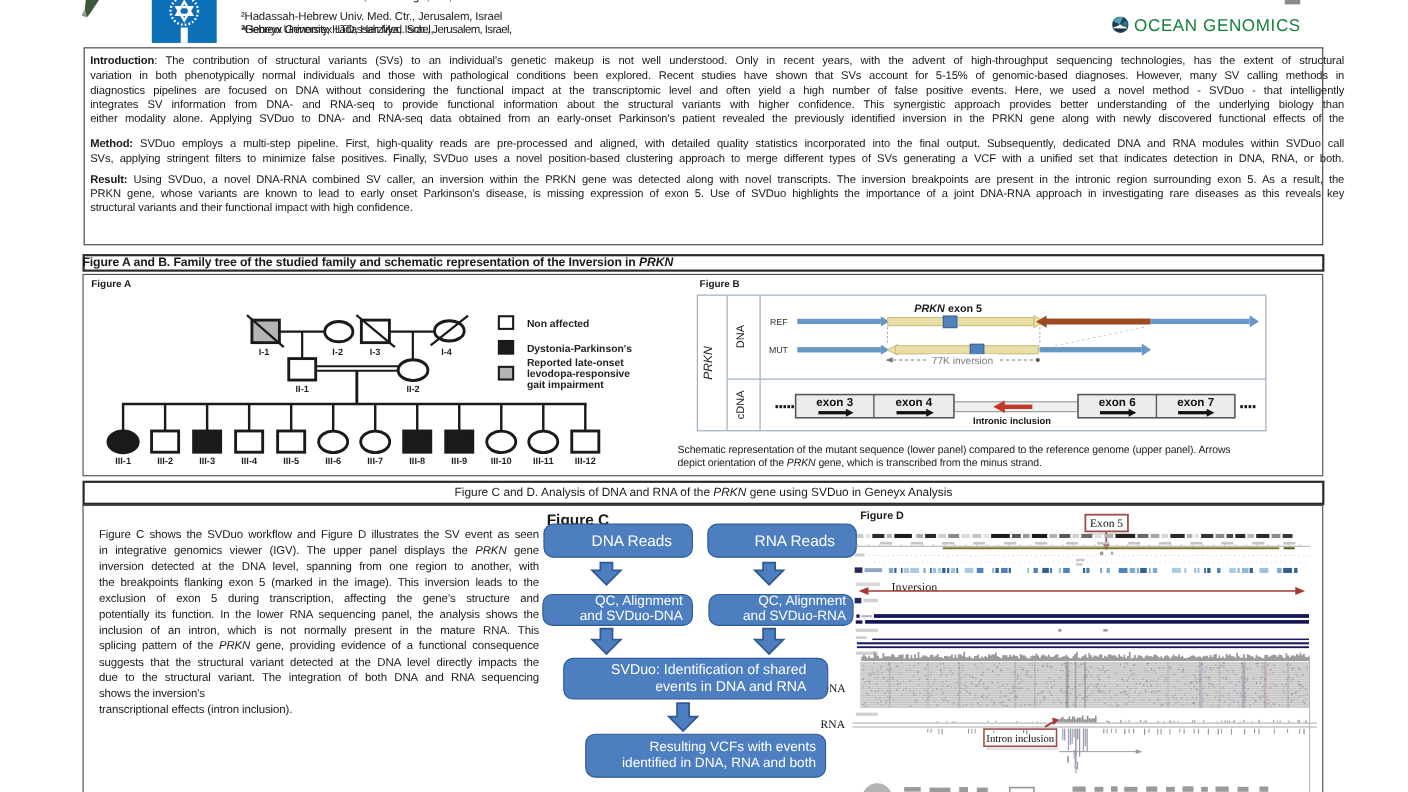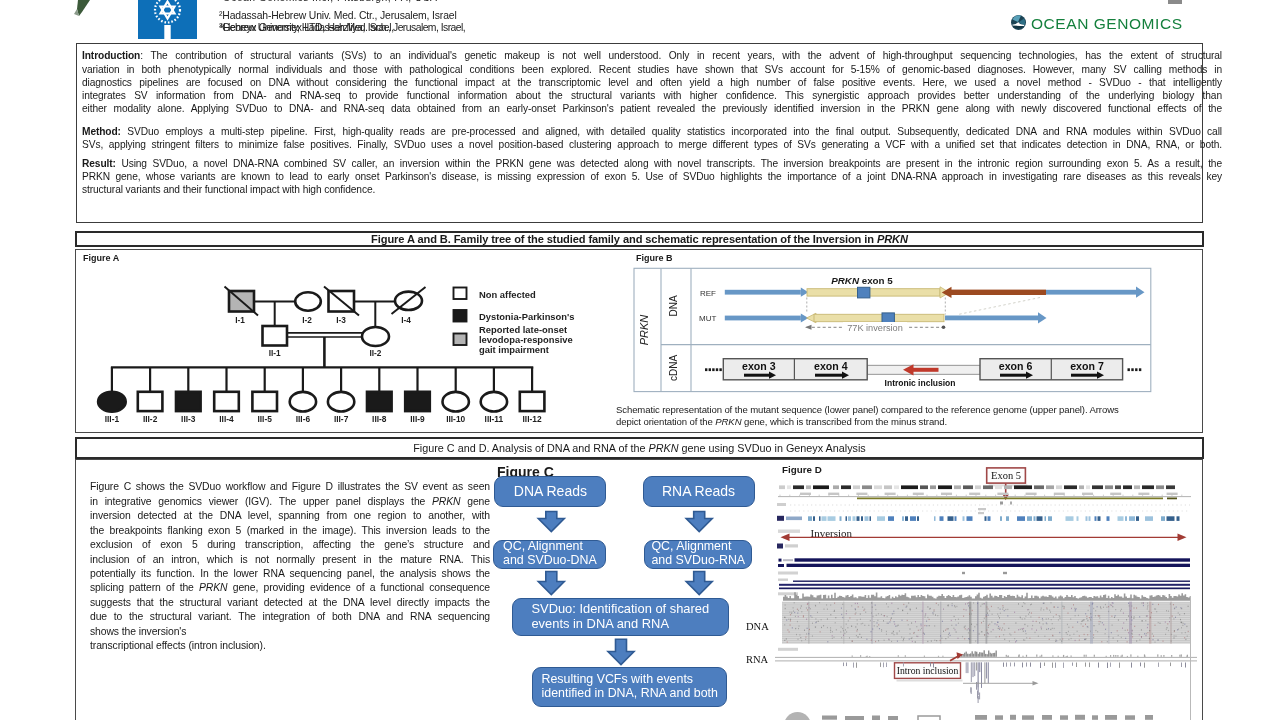--- a/index.html
+++ b/index.html
@@ -2,21 +2,21 @@
 <html><head><meta charset="utf-8">
 <style>
 html,body{margin:0;padding:0;background:#ffffff;}
 body{width:1280px;height:720px;position:relative;overflow:hidden;
  font-family:"Liberation Sans",sans-serif;color:#1a1a1a;}
 .abs{position:absolute;}
 .jline{text-align:justify;text-align-last:justify;white-space:normal;}
 .box{position:absolute;border:1.5px solid #3c3c3c;background:transparent;}
 .hdrbox{position:absolute;border:2px solid #2a2a2a;}
 .fcbox{position:absolute;background:#4d7ebf;border:1.9px solid #2f5a93;border-radius:9px;
- color:#fff;display:flex;align-items:center;justify-content:center;text-align:left;line-height:1.12;}
+ color:#fff;display:flex;align-items:center;justify-content:center;text-align:right;line-height:1.12;padding-left:24px;}
 </style></head>
 <body>
 <svg class="abs" style="left:70px;top:0" width="30" height="20" viewBox="0 0 30 20">
     <polygon points="8,0 20,0 12,12 9,16 7,9" fill="#3c5a3a"></polygon>
     <polygon points="7,9 9,16 4,14" fill="#8a9a8a"></polygon>
   </svg>
 <div class="abs" style="left:138px;top:0;width:59px;height:39px;background:#0d6fb8"></div>
 <svg class="abs" style="left:138px;top:0" width="59" height="39" viewBox="0 0 59 39">
     <circle cx="29.5" cy="10" r="12.5" fill="none" stroke="#ffffff" stroke-width="2.2" stroke-dasharray="1.6,1.9"></circle>
     <path d="M29.5 1.5 L36.5 13.5 L22.5 13.5 Z" fill="none" stroke="#fff" stroke-width="2.2"></path>
@@ -45,21 +45,21 @@
     <div class="jline">either modality alone. Applying SVDuo to DNA- and RNA-seq data obtained from an early-onset Parkinson's patient revealed the previously identified inversion in the PRKN gene along with newly discovered functional effects of the</div>
     <div style="height:9.5px"></div>
     <div class="jline"><b>Method:</b> SVDuo employs a multi-step pipeline. First, high-quality reads are pre-processed and aligned, with detailed quality statistics incorporated into the final output. Subsequently, dedicated DNA and RNA modules within SVDuo call</div>
     <div class="jline">SVs, applying stringent filters to minimize false positives. Finally, SVDuo uses a novel position-based clustering approach to merge different types of SVs generating a VCF with a unified set that indicates detection in DNA, RNA, or both.</div>
     <div style="height:6.0px"></div>
     <div class="jline"><b>Result:</b> Using SVDuo, a novel DNA-RNA combined SV caller, an inversion within the PRKN gene was detected along with novel transcripts. The inversion breakpoints are present in the intronic region surrounding exon 5. As a result, the</div>
     <div class="jline">PRKN gene, whose variants are known to lead to early onset Parkinson's disease, is missing expression of exon 5. Use of SVDuo highlights the importance of a joint DNA-RNA approach in investigating rare diseases as this reveals key</div>
     <div class="">structural variants and their functional impact with high confidence.</div>
   </div>
 <div class="hdrbox" style="left:75px;top:231px;width:1125px;height:11.5px"></div>
-<div class="abs" style="left:75px;top:233px;width:1129px;text-align:center;font-weight:bold;font-size:11.1px;letter-spacing:-0.1px">Figure A and B. Family tree of the studied family and schematic representation of the Inversion in <i>PRKN</i></div>
+<div class="abs" style="left:75px;top:233px;width:1129px;text-align:left;font-weight:bold;font-size:11.1px;letter-spacing:-0.1px">Figure A and B. Family tree of the studied family and schematic representation of the Inversion in <i>PRKN</i></div>
 <div class="box" style="left:75px;top:248.5px;width:1126px;height:182.5px;border-color:#4a4a4a"></div>
 <div class="abs" style="left:83px;top:253px;font-weight:bold;font-size:9px">Figure A</div>
 <div class="abs" style="left:636px;top:253px;font-weight:bold;font-size:9px">Figure B</div>
 <svg class="abs" style="left:75px;top:249px" width="560" height="180" viewBox="75 249 560 180">
     <rect x="229" y="291" width="25" height="20.5" fill="#b4b4b4" stroke="#1a1a1a" stroke-width="2.6"></rect>
     <line x1="224.5" y1="286.5" x2="258" y2="315.5" stroke="#1a1a1a" stroke-width="2"></line>
     <ellipse cx="308" cy="301.5" rx="12.8" ry="9.2" fill="#fff" stroke="#1a1a1a" stroke-width="2.6"></ellipse>
     <line x1="254" y1="301.5" x2="295.2" y2="301.5" stroke="#1a1a1a" stroke-width="2"></line>
     <line x1="274.7" y1="301.5" x2="274.7" y2="326" stroke="#1a1a1a" stroke-width="2"></line>
     <rect x="328.5" y="291" width="25.5" height="20.5" fill="#fff" stroke="#1a1a1a" stroke-width="2.6"></rect>
@@ -195,22 +195,22 @@
 <div class="abs" style="left:75px;top:441.5px;width:1129px;text-align:center;font-weight:normal;font-size:10.8px">Figure C and D. Analysis of DNA and RNA of the <i>PRKN</i> gene using SVDuo in Geneyx Analysis</div>
 <div class="abs" style="left:75px;top:458.5px;width:1126px;height:262px;border:1.5px solid #4a4a4a;border-bottom:none"></div>
 <div class="abs" style="left:497px;top:464px;font-weight:bold;font-size:14px">Figure C</div>
 <div class="abs" style="left:782px;top:463.8px;font-weight:bold;font-size:9.8px">Figure D</div>
 <div class="abs" style="left:90px;top:480.4px;width:400px;font-size:10.4px;line-height:14.42px;letter-spacing:-0.1px;color:#191919">
     <div class="jline">Figure C shows the SVDuo workflow and Figure D illustrates the SV event as seen</div>
     <div class="jline">in integrative genomics viewer (IGV). The upper panel displays the <i>PRKN</i> gene</div>
     <div class="jline">inversion detected at the DNA level, spanning from one region to another, with</div>
     <div class="jline">the breakpoints flanking exon 5 (marked in the image). This inversion leads to the</div>
     <div class="jline">exclusion of exon 5 during transcription, affecting the gene’s structure and</div>
+    <div class="jline">potentially its function. In the lower RNA sequencing panel, the analysis shows the</div>
     <div class="jline">inclusion of an intron, which is not normally present in the mature RNA. This</div>
-    <div class="jline">potentially its function. In the lower RNA sequencing panel, the analysis shows the</div>
     <div class="jline">splicing pattern of the <i>PRKN</i> gene, providing evidence of a functional consequence</div>
     <div class="jline">suggests that the structural variant detected at the DNA level directly impacts the</div>
     <div class="jline">due to the structural variant. The integration of both DNA and RNA sequencing</div>
     <div class="">shows the inversion's</div>
     <div class="">transcriptional effects (intron inclusion).</div>
   </div>
 <div class="abs" style="left:746px;top:620.5px;font-family:'Liberation Serif',serif;font-size:10.5px;color:#111">DNA</div>
 <div class="abs" style="left:746px;top:653.5px;font-family:'Liberation Serif',serif;font-size:10.5px;color:#111">RNA</div>
 <div class="fcbox" style="left:494.4px;top:476.2px;width:110px;height:29px;font-size:14px">DNA Reads</div>
 <div class="fcbox" style="left:642.5px;top:476.2px;width:110px;height:29px;font-size:14px">RNA Reads</div>

